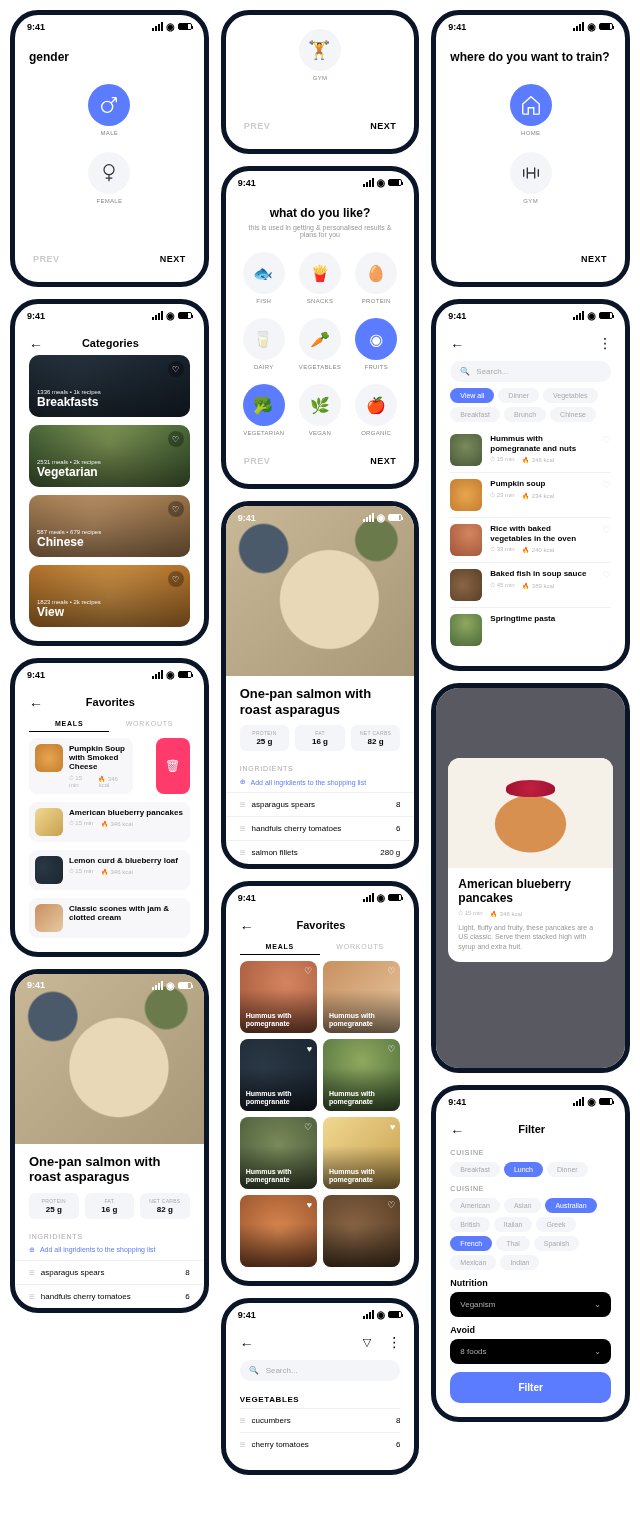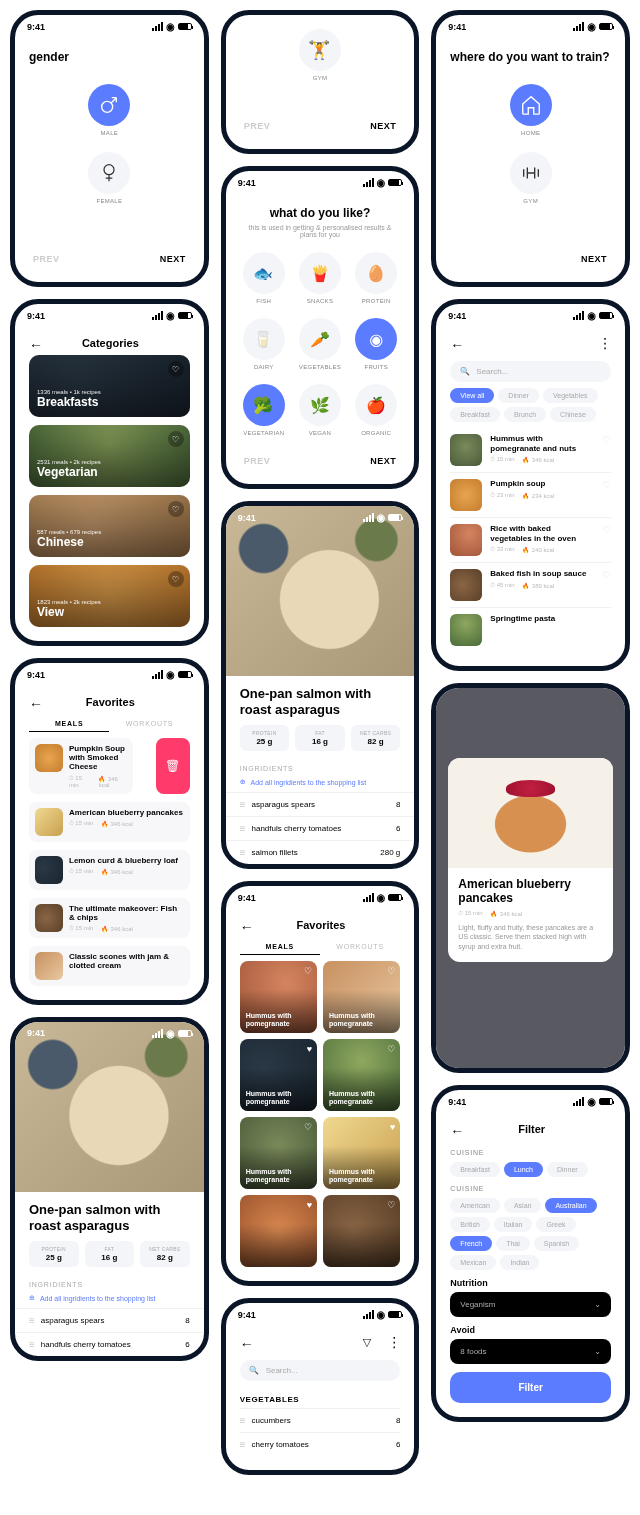--- a/index.html
+++ b/index.html
@@ -258,30 +258,20 @@
 <div class="favcard" style="margin-bottom:8px">
             <div class="thumb bg1"></div>
             <div class="favbody">
               <div class="fav-title">Lemon curd &amp; blueberry loaf</div>
               <div class="li-meta">
                 <span>⏱ <span>15 min</span></span>
                 <span>🔥 <span>346 kcal</span></span>
               </div>
             </div>
           </div>
-<div class="favcard" style="margin-bottom:8px">
-            <div class="thumb bg8"></div>
-            <div class="favbody">
-              <div class="fav-title">The ultimate makeover: Fish &amp; chips</div>
-              <div class="li-meta">
-                <span>⏱ <span>15 min</span></span>
-                <span>🔥 <span>346 kcal</span></span>
-              </div>
-            </div>
-          </div>
 <div class="favcard">
             <div class="thumb bg5"></div>
             <div class="favbody">
               <div class="fav-title">Classic scones with jam &amp; clotted cream</div>
             </div>
           </div>
 </div>
 </div>
 
 <div class="phone">

